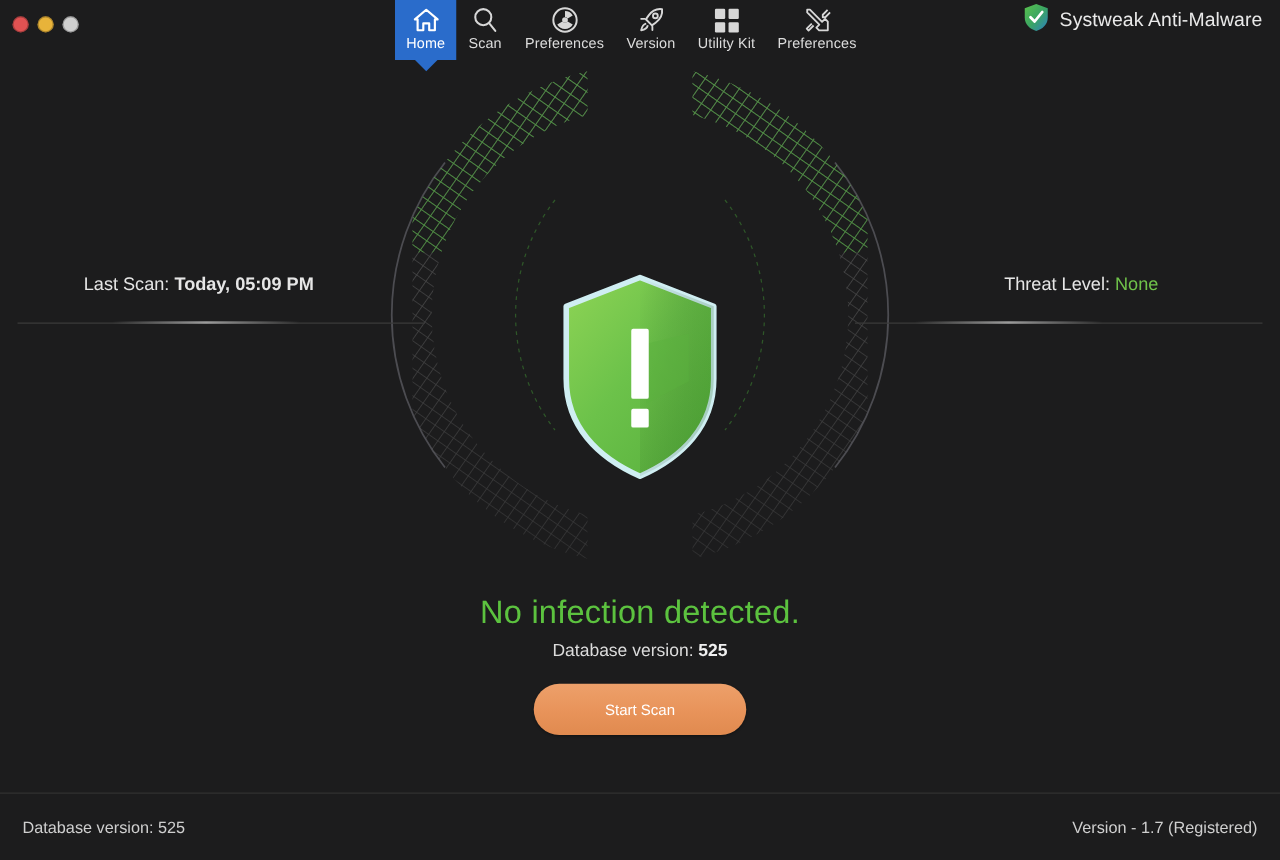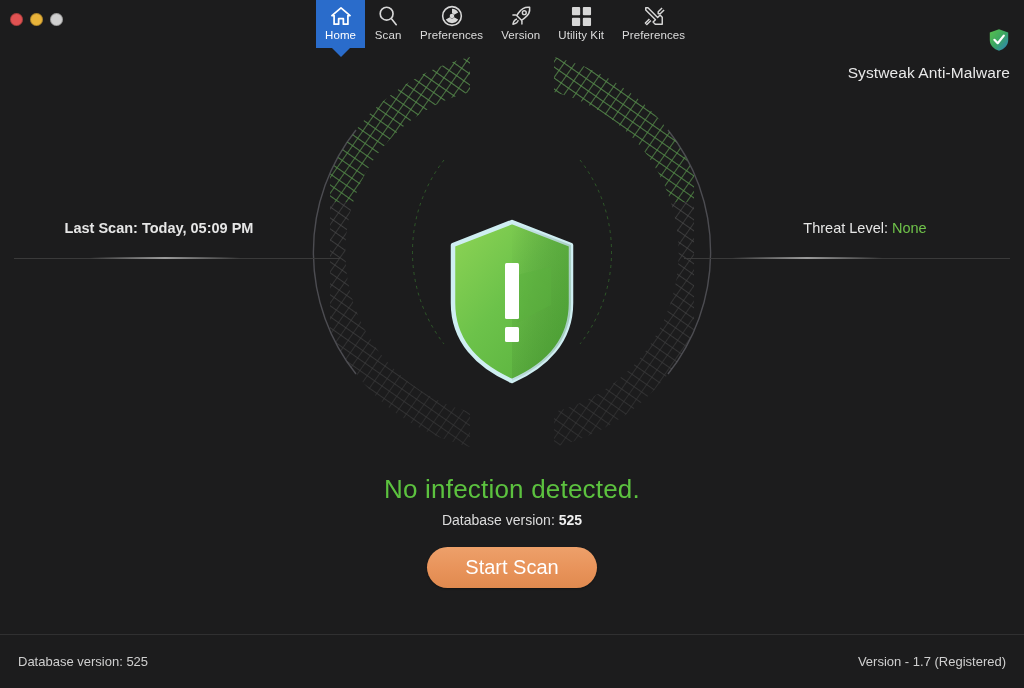--- a/index.html
+++ b/index.html
@@ -40,41 +40,41 @@
   .tab.active .lbl { color:#ffffff; }
   .tab.active::after {
     content:""; position:absolute; left:50%; bottom:-9px; transform:translateX(-50%);
     width:0; height:0; border-left:9px solid transparent; border-right:9px solid transparent;
     border-top:9px solid #2a6ccb;
   }
   .tab svg { display:block; }
 
   
   .brand {
-    position:absolute; right:14px; top:28px;
-    display:flex; align-items:flex-end; gap:8px;flex-direction:column;
+    position:absolute; right:14px; top:2px;
+    display:flex; align-items:center; gap:8px;
   }
   .brand .name { font-size:15.5px; color:#e9e9e9; letter-spacing:.1px; }
 
   
   .hero { position:absolute; left:0; top:52px; width:1024px; height:575px; }
 
   .arcs { position:absolute; left:0; top:0; width:1024px; height:400px; }
 
   .shield-wrap {
     position:absolute; left:50%; top:167px; transform:translateX(-50%);
     width:130px; height:166px;
   }
 
   
   .status {
     position:absolute; top:168px; width:100%; height:60px;
     pointer-events:none;
   }
-  .status-left { position:absolute; left:0; top:0; width:340px; text-align:right; padding-right:0;font-weight:bold; }
+  .status-left { position:absolute; left:0; top:0; width:340px; text-align:right; padding-right:0; }
   .status-right{ position:absolute; right:0; top:0; width:340px; text-align:left; }
   .status-text { font-size:14.5px; color:#e6e6e6; white-space:nowrap; }
   .status-left .status-text { padding-right:22px; text-align:center; }
   .status-right .status-text{ padding-left:22px; text-align:center; }
   .status-text .val-green { color:#6fc24a; }
   .rule {
     position:absolute; height:20px; width:100%;
   }
   .rule .line {
     position:absolute; top:10px; height:1px; background:#3a3a3a;
@@ -97,21 +97,21 @@
   }
   .msg .dbline {
     margin-top:7px; font-size:14px; color:#dcdcdc;
   }
   .msg .dbline b { font-weight:bold; color:#f0f0f0; }
 
   .scan-btn {
     position:absolute; left:50%; top:495px; transform:translateX(-50%);
     width:170px; height:41px; border-radius:21px;
     background:linear-gradient(180deg,#eda06a 0%,#e8935a 55%,#e08a4f 100%);
-    border:none; color:#ffffff; font-size:20px;
+    border:none; color:#ffffff; font-size:12px;
     font-family:"Liberation Sans", sans-serif;
     display:flex; align-items:center; justify-content:center;
     box-shadow:0 1px 2px rgba(0,0,0,.35);
     cursor:pointer;
   }
 
   
   .footer {
     position:absolute; left:0; bottom:0; width:1024px; height:54px;
     border-top:1px solid #303031; background:#1c1c1d;

